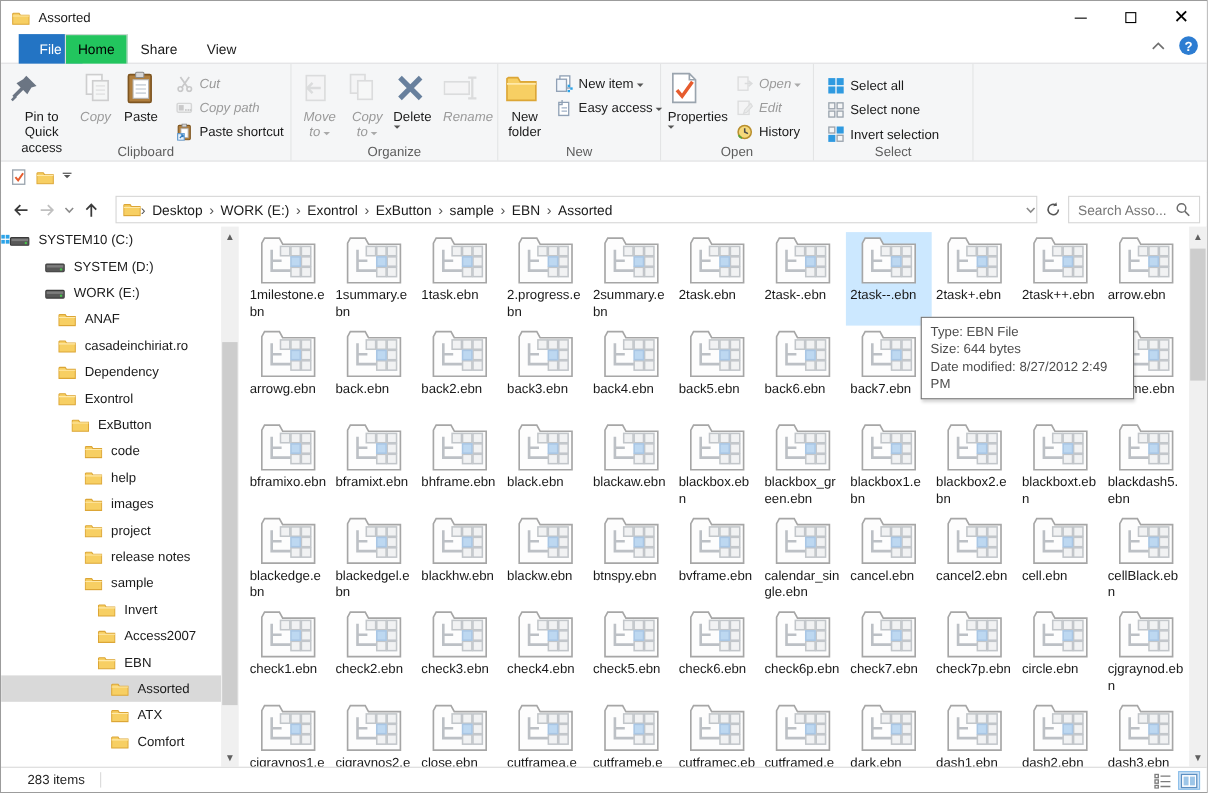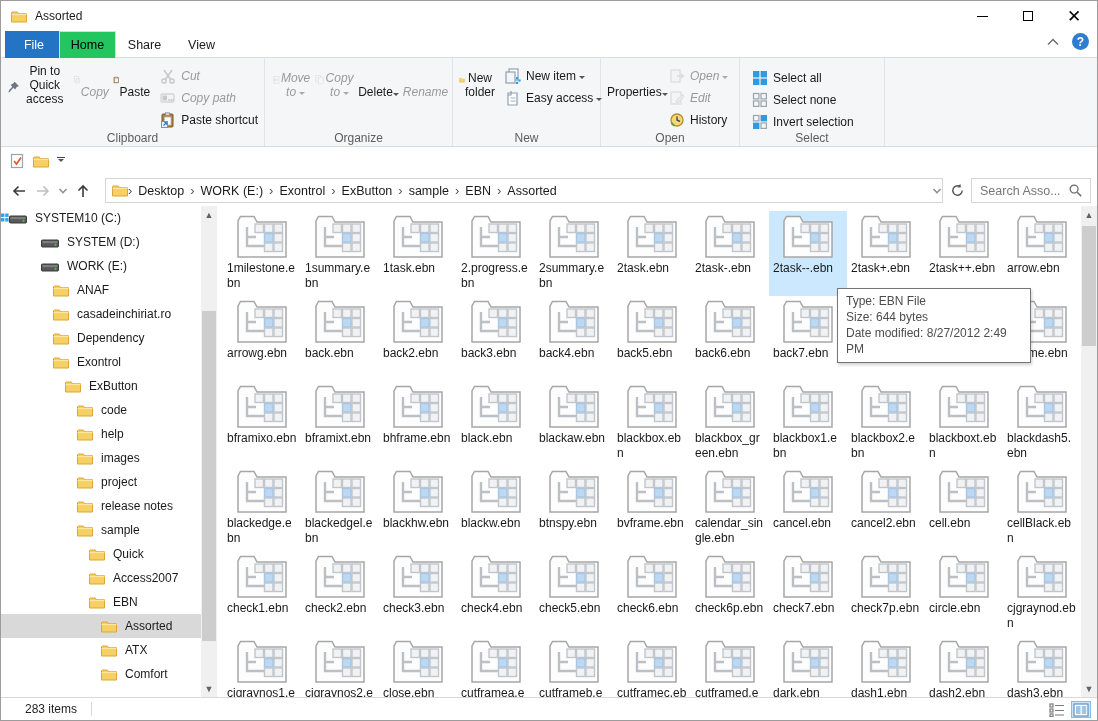--- a/index.html
+++ b/index.html
@@ -22,21 +22,21 @@
   .rtab { position:absolute; top:0; height:27px; display:flex; align-items:center; justify-content:center; font-size:12.5px; }
   .rtab.file { left:0; width:58px; background:#2374c4; color:#fff; }
   .rtab.sel { background:#22c55e; border:1px solid #dadbdc; border-bottom:none; color:#000; }
   .ribbon-tools { position:absolute; right:8px; top:32px; display:flex; gap:12px; align-items:center; }
   .helpbtn { width:17px; height:17px; border-radius:50%; background:#2d7dd2; color:#fff; font-size:12px; font-weight:bold; display:flex; align-items:center; justify-content:center; }
 
   
   .ribbon { position:absolute; left:0; top:57px; right:0; height:89px; background:#f5f6f7; border-bottom:1px solid #dadbdc; display:flex; }
   .rgroup { position:relative; height:100%; border-right:1px solid #e3e4e5; padding:3px 2px 14px 4px; display:flex; align-items:flex-start; }
   .rgroup .glabel { position:absolute; bottom:1px; left:0; right:0; text-align:center; color:#5d5d5d; font-size:12px; }
-  .bigbtn { display:flex; align-items:flex-end; text-align:center; padding:3px 2px; line-height:14px; min-width:40px; }
+  .bigbtn { display:flex; flex-direction:column; align-items:flex-start; text-align:center; padding:3px 2px; line-height:14px; min-width:40px; }
   .bigbtn svg { margin-bottom:3px; }
   .smallcol { display:flex; flex-direction:column; justify-content:flex-start; margin-left:4px; padding-top:4px; }
   .smallbtn { display:flex; align-items:center; gap:5px; height:22px; padding:0 4px; white-space:nowrap; }
   .disabled { color:#9a9a9a;font-style:italic; }
   .disabled svg { filter:grayscale(1) opacity(.45); }
   .caret { display:inline-block; width:0; height:0; border:3.5px solid transparent; border-top-color:#555; margin-left:3px; vertical-align:middle; position:relative; top:2px; }
   .disabled .caret { border-top-color:#aaa; }
   .caret-below { margin:1px 0 0 0; top:0; }
 
   
@@ -288,21 +288,21 @@
       <div class="wbtn">
           <span class="sq"></span>
         </div>
       <div class="wbtn close">
           <span>✕</span>
         </div>
     </div>
   </div>
 
   <div class="tabrow">
-    <div class="rtab file" style="left:4px;width:58px">File</div>
+    <div class="rtab file" style="left:16px;width:58px">File</div>
     <div class="rtab sel" style="left:58px;width:57px">Home</div>
     <div class="rtab" style="left:115px;width:57px">Share</div>
     <div class="rtab" style="left:172px;width:57px">View</div>
   </div>
   <div class="ribbon-tools">
     <svg width="14" height="10" style="color:#707070">
         <use href="#i-chev-up"></use>
       </svg>
     <div class="helpbtn">
         <span>?</span>
@@ -619,21 +619,21 @@
         <div class="treerow" style="padding-left: 76px;">
           <svg width="16" height="13">
             <use href="#i-folder"></use>
           </svg>
           <span>sample</span>
         </div>
         <div class="treerow" style="padding-left: 88px;">
           <svg width="16" height="13">
             <use href="#i-folder"></use>
           </svg>
-          <span>Quick</span>
+          <span>Invert</span>
         </div>
         <div class="treerow" style="padding-left: 88px;">
           <svg width="16" height="13">
             <use href="#i-folder"></use>
           </svg>
           <span>Access2007</span>
         </div>
         <div class="treerow" style="padding-left: 88px;">
           <svg width="16" height="13">
             <use href="#i-folder"></use>

